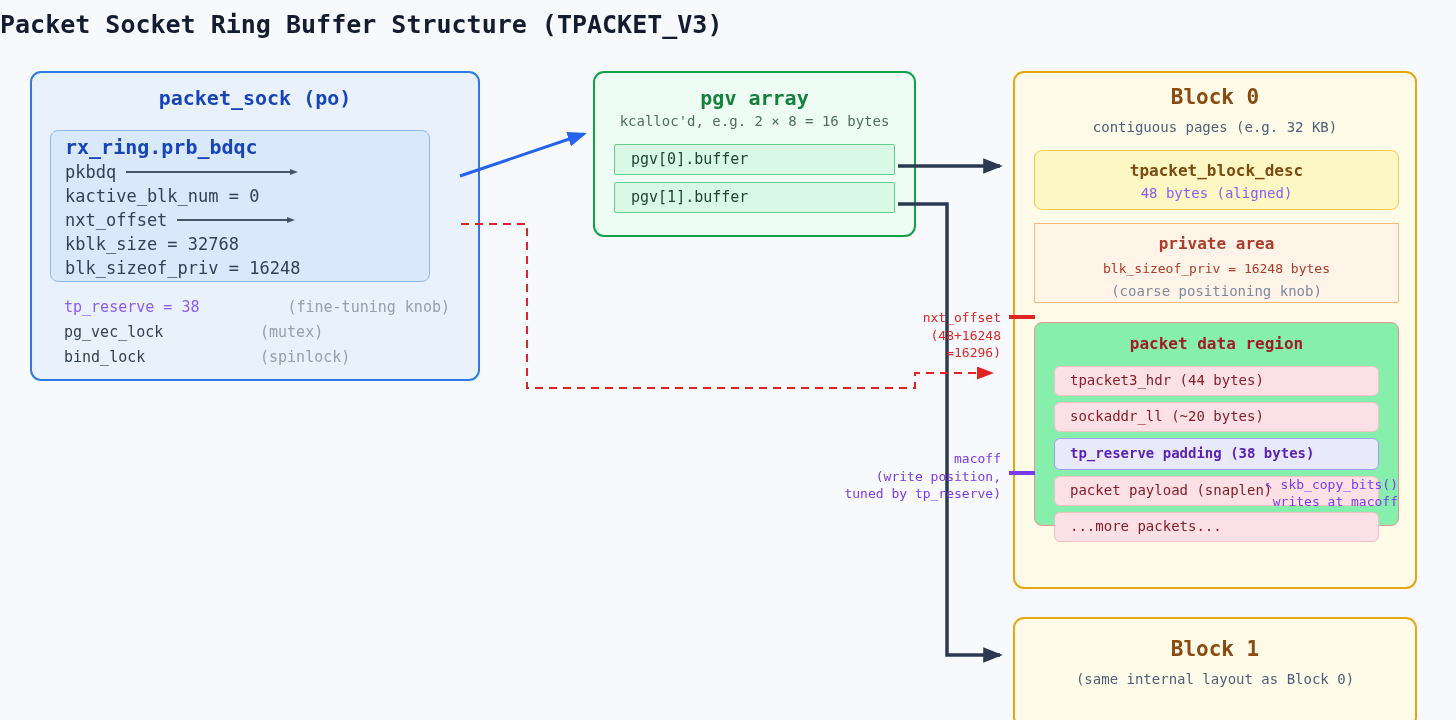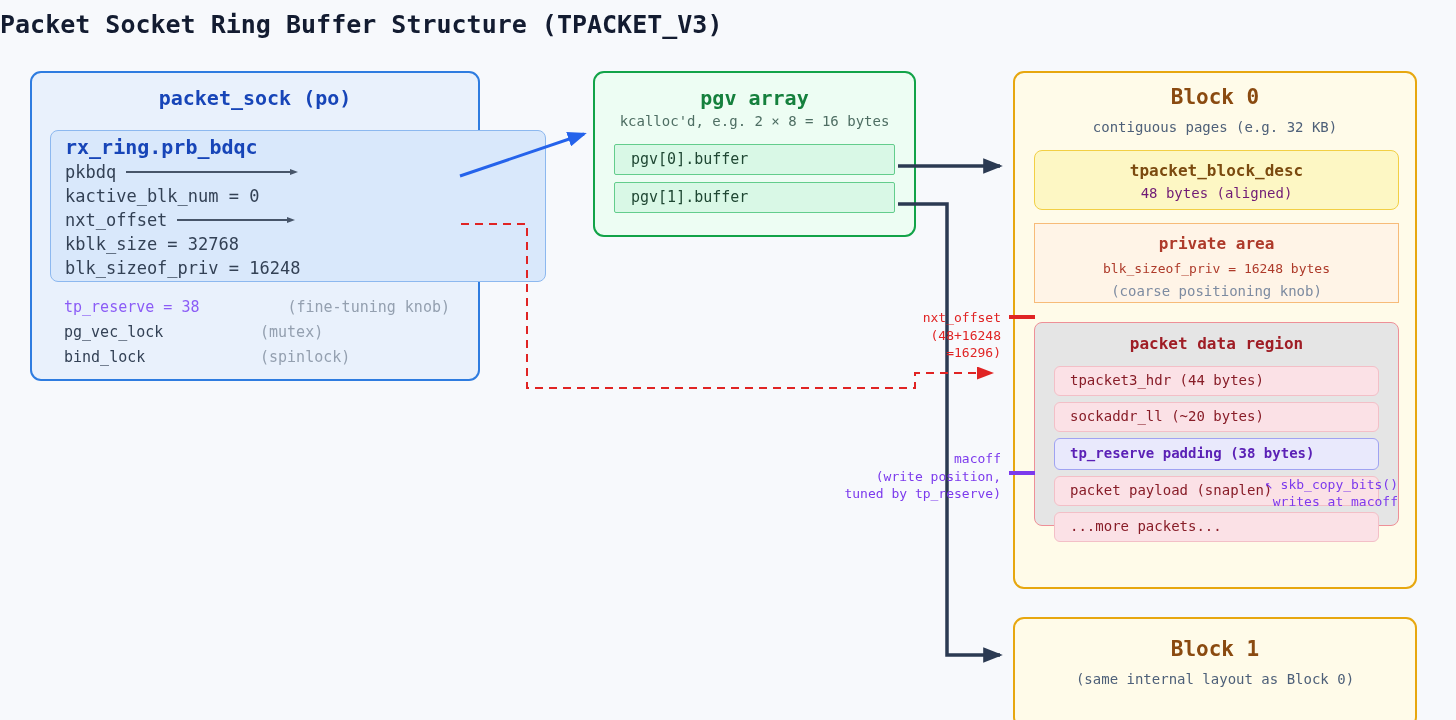--- a/index.html
+++ b/index.html
@@ -12,21 +12,21 @@
     text-align:left; font-size:25px; font-weight:bold; color:#131c31;
   }
 
   
   .ps-box {
     position:absolute; left:30px; top:71px; width:450px; height:310px;
     background:#e9f1fc; border:2.5px solid #2e7ce0; border-radius:11px;
   }
   .ps-title { text-align:center; margin-top:13px; font-size:20px; font-weight:bold; color:#1745b8; }
   .ps-inner {
-    position:absolute; left:18px; top:57px; width:496px; height:152px;
+    position:absolute; left:18px; top:57px; width:380px; height:152px;
     background:#d9e8fb; border:1.5px solid #8cb8ef; border-radius:8px;
     padding:4px 14px 0 14px;
   }
   .ps-inner-title { font-size:20px; font-weight:bold; color:#1745b8; line-height:25px; }
   .field-row { display:flex; align-items:center; font-size:17px; color:#334155; line-height:24px; height:24px; }
   .farrow { display:inline-flex; align-items:center; margin-left:10px; }
   .farrow .shaft { height:1.5px; background:#475569; flex:1; }
   .farrow .tip { width:0; height:0; border-left:8px solid #475569; border-top:3.5px solid transparent; border-bottom:3.5px solid transparent; }
   .w-pkbdq { width:172px; }
   .w-nxt { width:118px; }
@@ -60,33 +60,33 @@
   .blk-title { text-align:center; font-size:21px; font-weight:bold; color:#8a4a10; line-height:26px; }
   .blk0 .blk-title { margin-top:11px; }
   .blk1 .blk-title { margin-top:17px; }
   .blk-subtitle { text-align:center; font-size:14px; color:#4e6079; line-height:22px; margin-top:6px; }
 
   .desc-box {
     position:absolute; left:19px; top:77px; width:365px; height:60px;
     background:#fdf7c4; border:1.5px solid #f2cf44; border-radius:8px; padding-top:8px;
   }
   .desc-title { text-align:center; font-size:16px; font-weight:bold; color:#7b4a0f; line-height:23px; }
-  .desc-line2 { text-align:center; font-size:14px; color:#701a75; line-height:22px; }
+  .desc-line2 { text-align:center; font-size:14px; color:#8b5cf6; line-height:22px; }
 
   .priv-box {
     position:absolute; left:19px; top:150px; width:365px; height:80px;
     background:#fff4e7; border:1.5px solid #f7bb79; border-radius:0; padding-top:8px;
   }
   .priv-title { text-align:center; font-size:16px; font-weight:bold; color:#ae3a2a; line-height:24px; }
   .priv-line2 { text-align:center; font-size:13px; color:#ae3a2a; line-height:25px; }
   .priv-line3 { text-align:center; font-size:14px; color:#7d8ba1; line-height:21px; }
 
   .region-box {
     position:absolute; left:19px; top:249px; width:365px; height:204px;
-    background:#e5e5e5; border:1.5px solid #ee8f97; border-radius:8px; padding-top:8px;
+    background:#86efac; border:1.5px solid #ee8f97; border-radius:8px; padding-top:8px;
   }
   .region-title { text-align:center; font-size:16px; font-weight:bold; color:#9f1d25; line-height:25px; }
   .region-rows { margin:10px 19px 0 19px; }
   .region-row {
     height:30px; margin-bottom:6px; background:#fbe1e6; border:1px solid #f3bfc7;
     border-radius:6px; font-size:14px; color:#881d28; line-height:27px; padding-left:15px;
   }
   .region-row.row-purple {
     height:32px; background:#e9e9fc; border:1.5px solid #9fa2f2;
     color:#5b21b6; font-weight:bold; line-height:28px;

